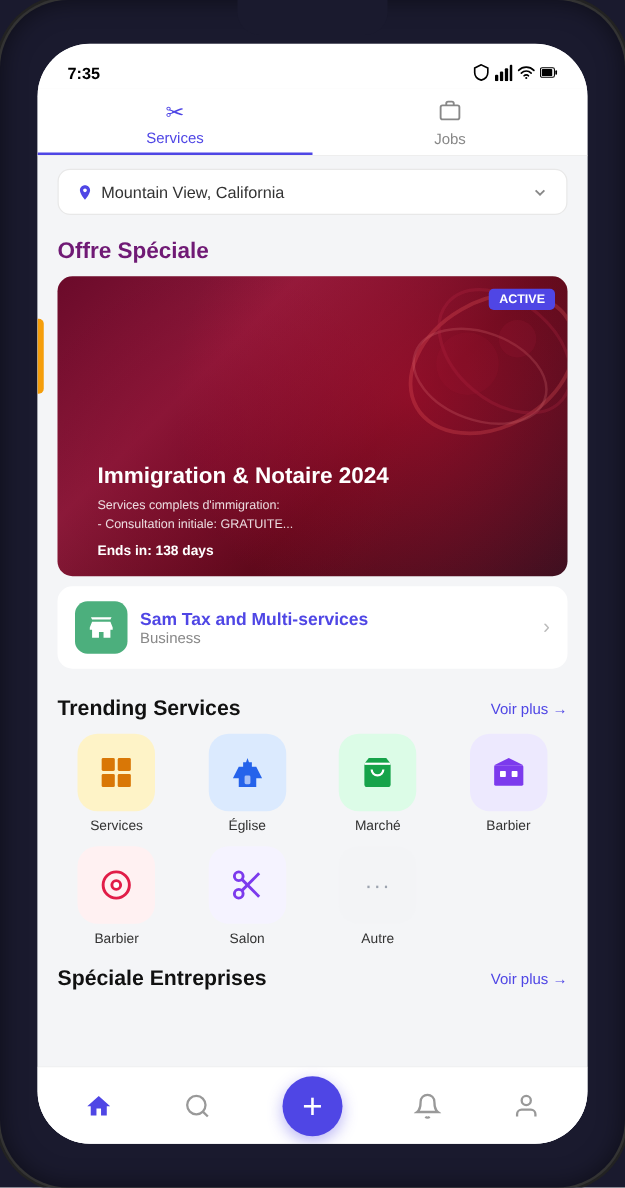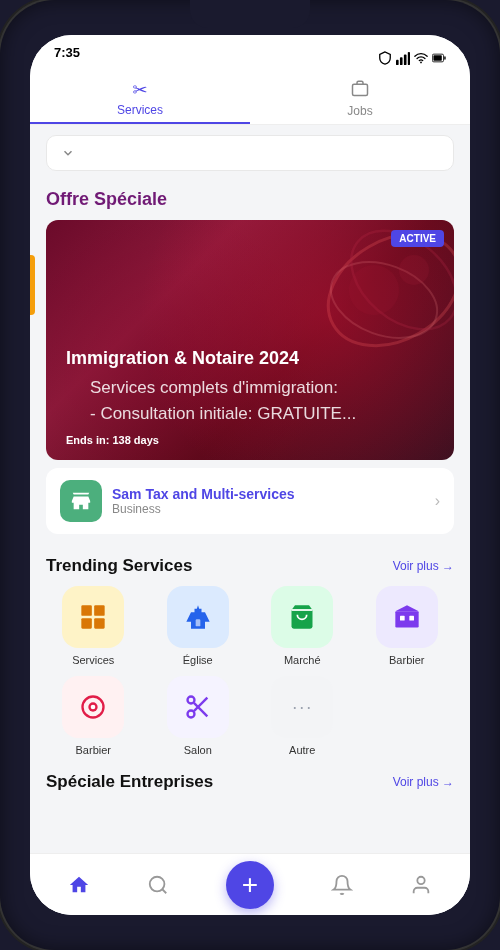--- a/index.html
+++ b/index.html
@@ -31,20 +31,21 @@
       position: relative;
       display: flex;
       flex-direction: column;
     }
     
     .status-bar {
       background: white;
       padding: 10px 24px 0;
       display: flex;
       justify-content: space-between;
+      align-items: center;
       height: 36px;
       flex-shrink: 0;
     }
     .status-time {
       font-size: 13px;
       font-weight: 600;
       color: #000;
     }
     .status-icons {
       display: flex;
@@ -154,36 +155,35 @@
       background: #4f46e5;
       color: white;
       font-size: 10px;
       font-weight: 700;
       padding: 3px 8px;
       border-radius: 4px;
     }
     .offer-content {
       position: absolute;
       bottom: 0;
-      left: 4px;
+      left: 16px;
       right: 0;
       padding: 14px 16px;
     }
     .offer-title {
       font-size: 18px;
       font-weight: 800;
       color: white;
       margin-bottom: 6px;
     }
     .offer-desc {
-      font-size: 17px;
+      font-size: 10px;
       color: rgba(255,255,255,0.85);
       line-height: 1.5;
       margin-bottom: 8px;
-      margin-left: 24px;
     }
     .offer-ends {
       font-size: 11px;
       font-weight: 600;
       color: white;
     }
     
     .business-card {
       background: white;
       margin: 0 16px 16px;
@@ -376,20 +376,26 @@
         </span>
         <span class="tab-label">Jobs</span>
       </div>
     </div>
 
     <div class="content">
 
       <div class="side-stripe"></div>
 
       <div class="location-bar">
+        <div class="location-left">
+          <svg width="14" height="14" viewBox="0 0 24 24" fill="#4f46e5">
+            <path d="M12 2C8.13 2 5 5.13 5 9c0 5.25 7 13 7 13s7-7.75 7-13c0-3.87-3.13-7-7-7zm0 9.5c-1.38 0-2.5-1.12-2.5-2.5s1.12-2.5 2.5-2.5 2.5 1.12 2.5 2.5-1.12 2.5-2.5 2.5z"></path>
+          </svg>
+          <span class="location-text">Mountain View, California</span>
+        </div>
         <svg width="14" height="14" viewBox="0 0 24 24" fill="none" stroke="#888" stroke-width="2.5">
           <polyline points="6 9 12 15 18 9"></polyline>
         </svg>
       </div>
 
       <div class="section-title">Offre Spéciale</div>
 
       <div class="offer-card">
         <div class="offer-decorative"></div>
 

